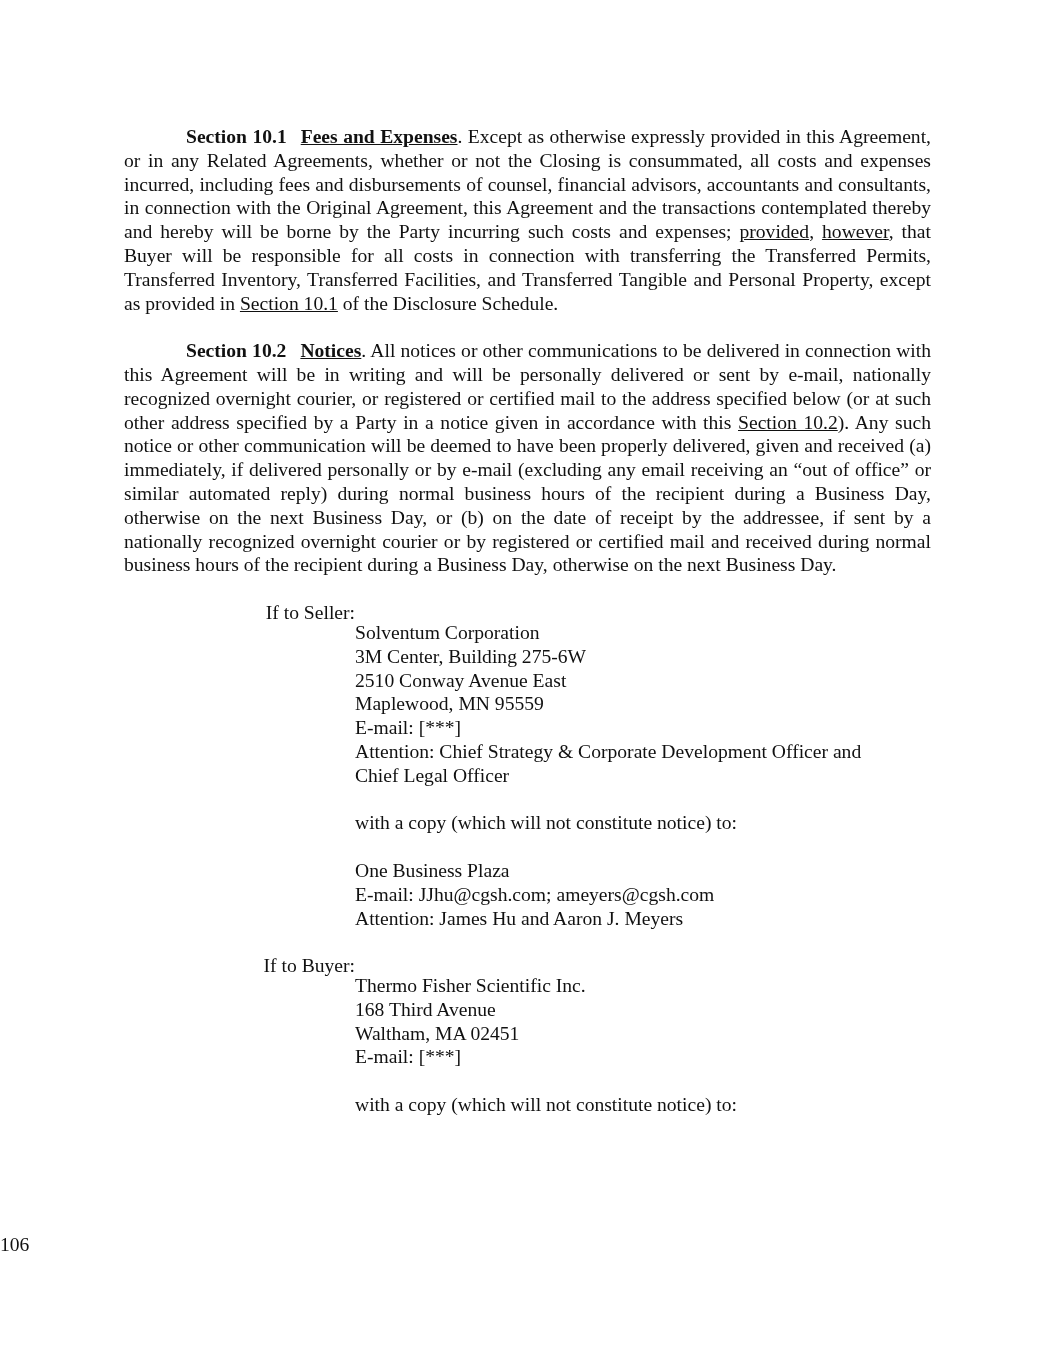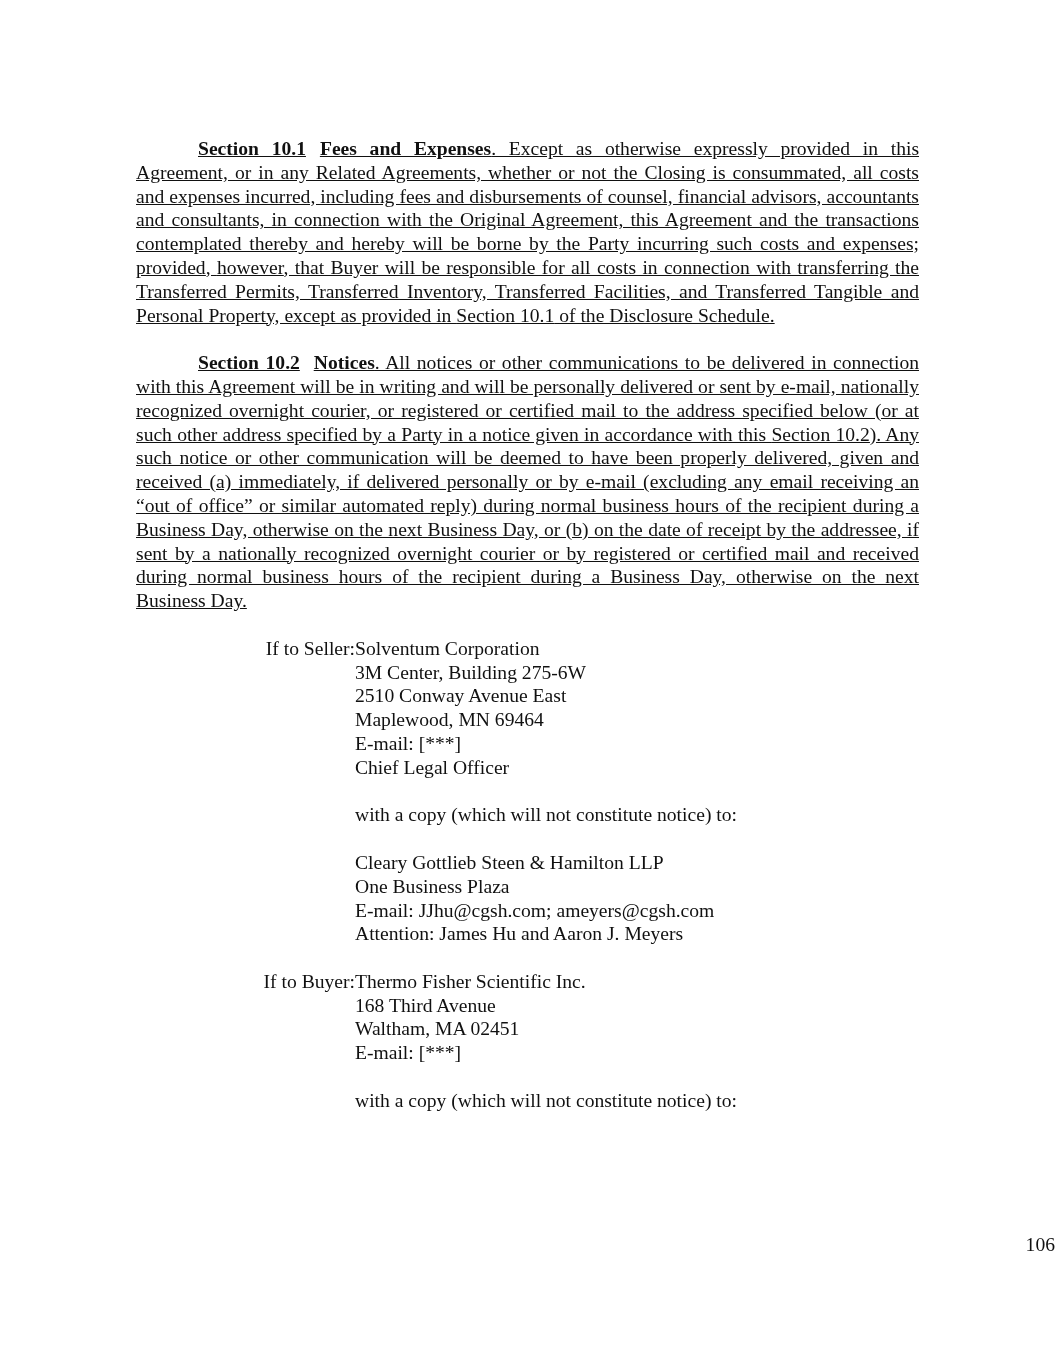--- a/index.html
+++ b/index.html
@@ -19,22 +19,21 @@
     }
     .page {
       position: absolute;
       left: 124px;
       top: 125px;
       width: 807px;
     }
     .para {
       text-align: justify;
       text-indent: 62px;
-      margin: 12px;
-      text-decoration: underline;
+      margin: 0;
     }
     .para + .para { margin-top: 23.8px; }
     .sec-num { font-weight: bold; }
     .sec-title { font-weight: bold; text-decoration: underline; }
     .u { text-decoration: underline; }
     .gap { display: inline-block; width: 14px; }
 
     .notice-block {
       position: relative;
       margin-top: 23.8px;
@@ -44,56 +43,57 @@
       margin-bottom: 23.8px;
     }
     .party-label {
       width: 171px;
       padding-left: 60px;
       flex: 0 0 auto;
       text-align: right;
     }
     .party-lines {
       flex: 1 1 auto;
+      margin-top: 20px;
     }
     .line { display: block; white-space: nowrap; }
     .blank { display: block; height: 23.8px; }
 
     .page-number {
       position: absolute;
       top: 1233px;
       left: 0;
       width: 1055px;
-      text-align: right;
+      text-align: left;
     }
   </style>
 </head>
 <body>
 
 <div class="page">
 
   <p class="para"><span class="sec-num">Section 10.1</span><span class="gap"></span><span class="sec-title">Fees and Expenses</span><span>. Except as otherwise expressly provided in this Agreement, or in any Related Agreements, whether or not the Closing is consummated, all costs and expenses incurred, including fees and disbursements of counsel, financial advisors, accountants and consultants, in connection with the Original Agreement, this Agreement and the transactions contemplated thereby and hereby will be borne by the Party incurring such costs and expenses; </span><span class="u">provided</span><span>, </span><span class="u">however</span><span>, that Buyer will be responsible for all costs in connection with transferring the Transferred Permits, Transferred Inventory, Transferred Facilities, and Transferred Tangible and Personal Property, except as provided in </span><span class="u">Section 10.1</span><span> of the Disclosure Schedule.</span></p>
 
   <p class="para"><span class="sec-num">Section 10.2</span><span class="gap"></span><span class="sec-title">Notices</span><span>. All notices or other communications to be delivered in connection with this Agreement will be in writing and will be personally delivered or sent by e-mail, nationally recognized overnight courier, or registered or certified mail to the address specified below (or at such other address specified by a Party in a notice given in accordance with this </span><span class="u">Section 10.2</span><span>). Any such notice or other communication will be deemed to have been properly delivered, given and received (a) immediately, if delivered personally or by e-mail (excluding any email receiving an “out of office” or similar automated reply) during normal business hours of the recipient during a Business Day, otherwise on the next Business Day, or (b) on the date of receipt by the addressee, if sent by a nationally recognized overnight courier or by registered or certified mail and received during normal business hours of the recipient during a Business Day, otherwise on the next Business Day.</span></p>
 
   <div class="notice-block">
 
     <div class="party">
       <div class="party-label">If to Seller:</div>
       <div class="party-lines">
         <span class="line">Solventum Corporation</span>
         <span class="line">3M Center, Building 275-6W</span>
         <span class="line">2510 Conway Avenue East</span>
-        <span class="line">Maplewood, MN 69464</span>
+        <span class="line">Maplewood, MN 95559</span>
         <span class="line">E-mail: [***]</span>
+        <span class="line">Attention: Chief Strategy &amp; Corporate Development Officer and</span>
         <span class="line">Chief Legal Officer</span>
         <span class="blank"></span>
         <span class="line">with a copy (which will not constitute notice) to:</span>
         <span class="blank"></span>
-        <span class="line">Cleary Gottlieb Steen &amp; Hamilton LLP</span>
         <span class="line">One Business Plaza</span>
         <span class="line">E-mail: JJhu@cgsh.com; ameyers@cgsh.com</span>
         <span class="line">Attention: James Hu and Aaron J. Meyers</span>
       </div>
     </div>
 
     <div class="party">
       <div class="party-label">If to Buyer:</div>
       <div class="party-lines">
         <span class="line">Thermo Fisher Scientific Inc.</span>

